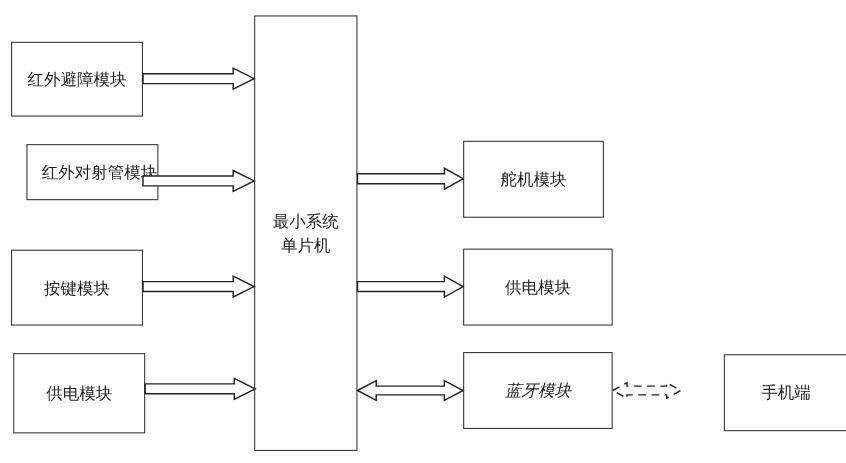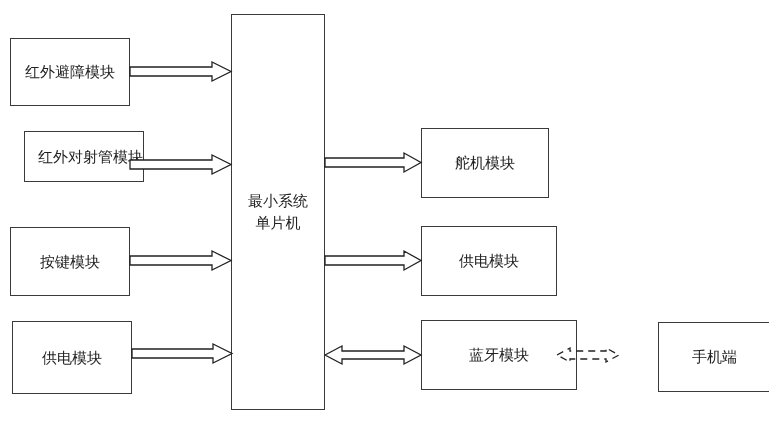--- a/index.html
+++ b/index.html
@@ -35,21 +35,21 @@
     <span>单片机</span>
   </div>
 </div>
 
 <div class="box" style="left:421px;top:128px;width:128px;height:70px;">
   <span>舵机模块</span>
 </div>
 <div class="box" style="left:421px;top:226px;width:136px;height:70px;">
   <span>供电模块</span>
 </div>
-<div class="box" style="left:421px;top:320px;width:156px;height:70px;">
+<div class="box" style="left:421px;top:320px;width:136px;height:70px;font-style:italic;">
   <span>蓝牙模块</span>
 </div>
 <div class="box" style="left:638px;top:322px;width:113px;height:70px;margin-left:20px;">
   <span>手机端</span>
 </div>
 
 <svg class="arrows" width="769" height="421" viewBox="0 0 769 421">
 
   <path d="M130,67 L212,67 L212,62 L231,71.5 L212,81 L212,76 L130,76 Z"></path>
   <path d="M130,160 L212,160 L212,155 L231,164.5 L212,174 L212,169 L130,169 Z"></path>

